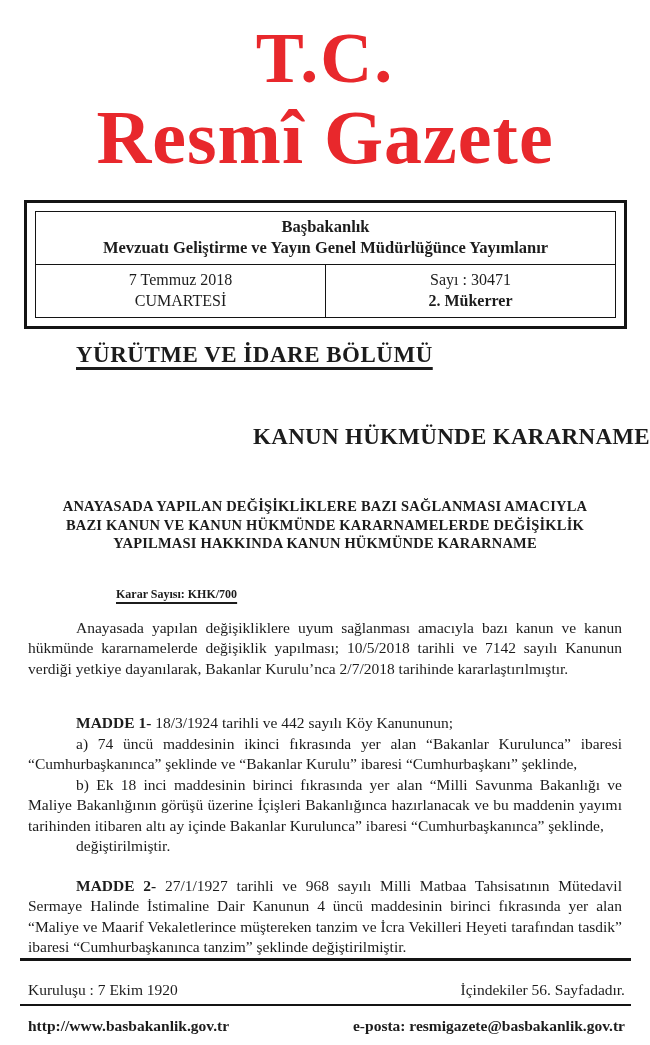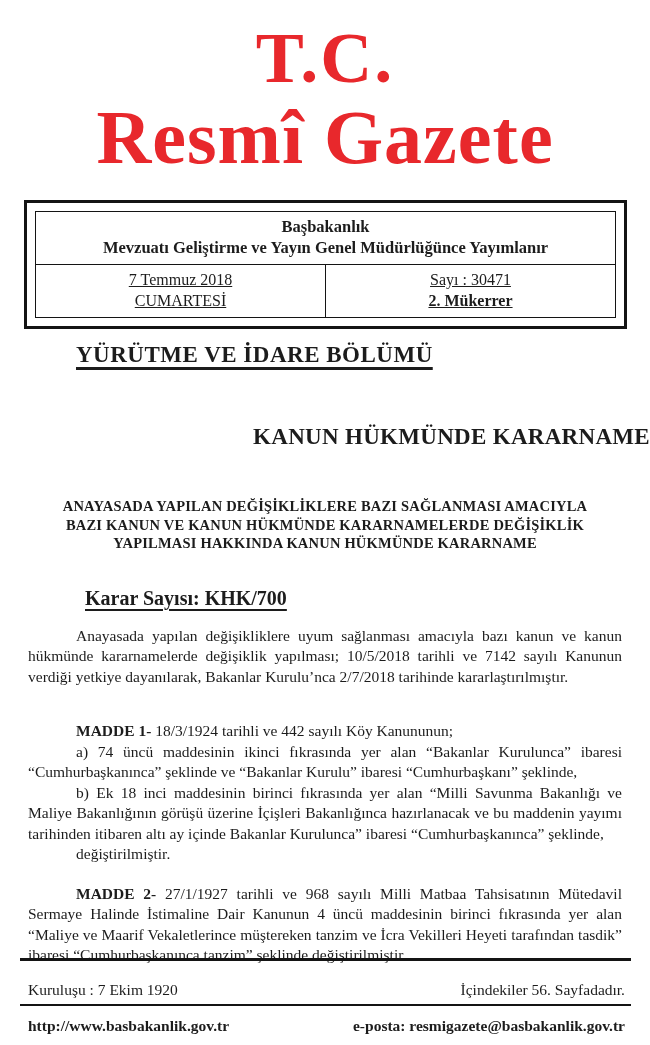--- a/index.html
+++ b/index.html
@@ -21,21 +21,21 @@
 
   
   .header-box { margin: 26px 23px 0 24px; border: 3px solid #141414; padding: 8px; }
   .header-box-inner { border: 1.5px solid #141414; }
   .hb-top {
     text-align: center; font-weight: bold;
     font-size: 16.5px; line-height: 21px;
     padding: 4px 0 6px;
     border-bottom: 1.5px solid #141414;
   }
-  .hb-bottom { display: flex; text-decoration: underline; }
+  .hb-bottom { display: flex; }
   .hb-cell { flex: 1; text-align: center; font-size: 16px; line-height: 21px; padding: 4px 0 6px; }
   .hb-cell-right { border-left: 1.5px solid #141414; }
   .hb-bold { font-weight: bold; }
 
   
   .section-heading {
     margin: 13px 0 0 76px;
     font-size: 23px; font-weight: bold; letter-spacing: 0.5px;
     text-decoration: underline;
     text-decoration-thickness: 2.5px;
@@ -44,22 +44,22 @@
   }
   .doc-type {
     margin-top: 56px; text-align: right;
     font-size: 23px; font-weight: bold; letter-spacing: 0.3px;
   }
   .doc-title {
     margin-top: 47px; text-align: center;
     font-size: 14.5px; font-weight: bold; line-height: 18.5px; letter-spacing: 0.2px;
   }
   .decision-no {
-    margin: 34px 0 0 85px;
-    font-size: 20px; font-weight: bold;
+    margin: 34px 0 0 116px;
+    font-size: 12px; font-weight: bold;
     text-decoration: underline;
     text-decoration-thickness: 2px;
     text-underline-offset: 4px;
     display: inline-block;
   }
 
   
   .body-block { font-size: 15.5px; line-height: 20.5px; }
   .para { margin: 0 28px; text-align: justify; text-indent: 48px; }
   .para.no-justify { text-align: left; }

